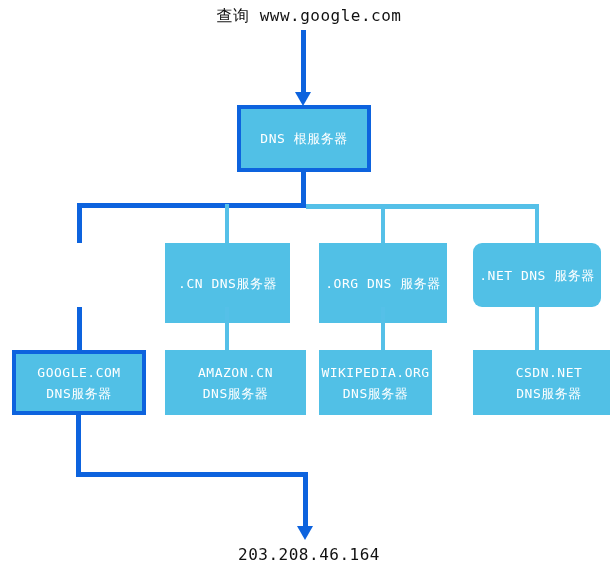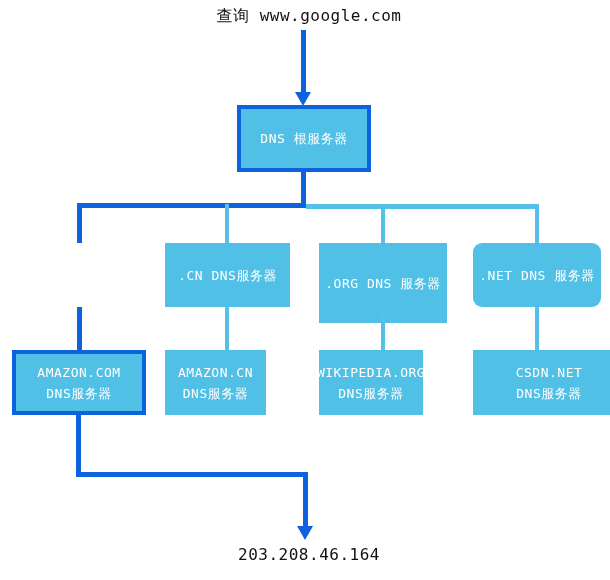--- a/index.html
+++ b/index.html
@@ -49,26 +49,26 @@
     justify-content: center;
     line-height: 21px;
     text-align: center;
     white-space: pre;
   }
   .node.highlight { border: 4px solid var(--path_highlight, #0D63DE); }
 
   
   .n-root      { left: 237px; top: 105px; width: 134px; height: 67px; }
   .n-com       { left:  12px; top: 243px; width: 134px; height: 64px; }
-  .n-cn        { left: 165px; top: 243px; width: 125px; height: 64px; }
+  .n-cn        { left: 165px; top: 243px; width: 125px; height: 80px; }
   .n-org       { left: 319px; top: 243px; width: 128px; height: 80px; }
   .n-net       { left: 473px; top: 243px; width: 128px; height: 64px; border-radius: 9px; }
   .n-google    { left:  12px; top: 350px; width: 134px; height: 65px; }
-  .n-amazon    { left: 165px; top: 350px; width: 101px; height: 65px; }
-  .n-wikipedia { left: 319px; top: 350px; width: 104px; height: 65px; justify-content: center; }
+  .n-amazon    { left: 165px; top: 350px; width: 141px; height: 65px; }
+  .n-wikipedia { left: 319px; top: 350px; width: 113px; height: 65px; justify-content: center; }
   .n-csdn      { left: 473px; top: 350px; width: 152px; height: 65px; }
 
   
   .c-query-stem   { left: 301px; top:  30px; width: 5px;  height: 62px; }
   .a-query        { left: 295px; top:  92px; }
   .c-root-stem    { left: 301px; top: 172px; width: 5px;  height: 33px; }
   .c-bus-dark     { left:  77px; top: 203px; width: 229px; height: 5px; }
   .c-bus-light    { left: 306px; top: 204px; width: 233px; height: 5px; }
   .c-drop-com     { left:  77px; top: 203px; width: 5px;  height: 40px; }
   .c-drop-cn      { left: 225px; top: 204px; width: 4px;  height: 39px; }
@@ -115,21 +115,21 @@
   <div class="node n-net">
     <span>.NET DNS 服务器</span>
   </div>
 
   <div class="conn dark  c-com-google"></div>
   <div class="conn light c-cn-amazon"></div>
   <div class="conn light c-org-wiki"></div>
   <div class="conn light c-net-csdn"></div>
 
   <div class="node highlight n-google">
-    <span>AMAZON.COM</span>
+    <span>GOOGLE.COM</span>
     <span>DNS服务器</span>
   </div>
   <div class="node n-amazon">
     <span>AMAZON.CN</span>
     <span>DNS服务器</span>
   </div>
   <div class="node n-wikipedia">
     <span>WIKIPEDIA.ORG</span>
     <span>DNS服务器</span>
   </div>

